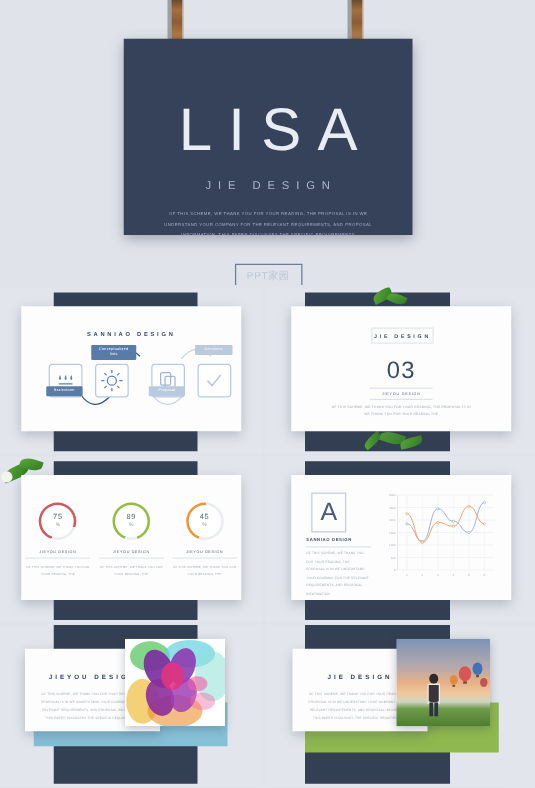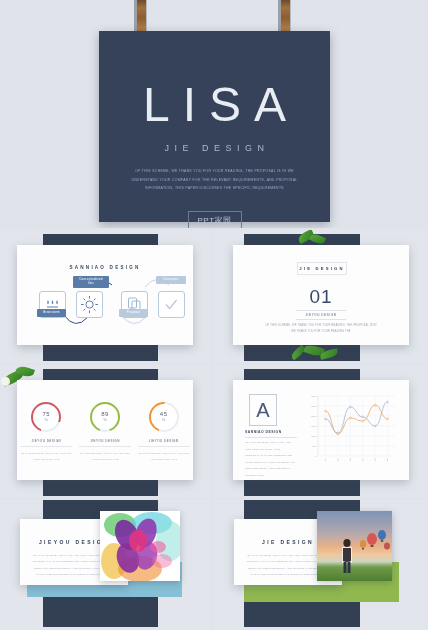--- a/index.html
+++ b/index.html
@@ -14,21 +14,21 @@
   .cell{position:absolute;background:#e2e6ec;overflow:hidden;}
 
   
   #hero{left:0;top:0;width:428px;height:228px;background:#e0e4ea;}
   .strap{position:absolute;top:0;width:9px;height:40px;
     background:linear-gradient(180deg,#6b4a2c,#a2703f 20%,#8c5c33 45%,#b07c46 70%,#7a5230);
     box-shadow:1px 0 0 rgba(0,0,0,.18);}
   .strap.s1{left:137px;}
   .strap.s2{left:281px;}
   .strap::before{content:"";position:absolute;left:-3px;top:0;width:3px;height:40px;background:#9aa0a8;}
-  .hero-card{position:absolute;left:99px;top:31px;width:231px;height:191px;background:#36415a;
+  .hero-card{position:absolute;left:99px;top:31px;width:231px;height:157px;background:#36415a;
     box-shadow:0 3px 10px rgba(40,50,70,.35);}
   .hero-title{position:absolute;left:0;right:0;top:50px;text-align:center;
     font-size:48px;letter-spacing:13px;color:#e8edf4;font-weight:300;line-height:1;
     text-indent:13px;}
   .hero-sub{position:absolute;left:0;right:0;top:112px;text-align:center;
     font-size:9px;letter-spacing:5.5px;color:#aeb9cc;text-indent:5px;}
   .hero-body{position:absolute;left:30px;right:30px;top:136px;text-align:center;
     font-size:3.4px;line-height:2.5;letter-spacing:.35px;color:#9fadc4;}
   .hero-logo{position:absolute;left:50%;top:180px;transform:translateX(-50%);
     border:1px solid #6d7c96;padding:3px 9px;font-size:8px;color:#b9c5d8;letter-spacing:.5px;}
@@ -184,21 +184,21 @@
     <div class="leaf" style="left:86px;top:2px;width:16px;height:9px;transform:rotate(-25deg)"></div>
     <div class="leaf" style="left:98px;top:5px;width:15px;height:8px;transform:rotate(25deg)"></div>
     <div class="leaf" style="left:92px;top:116px;width:20px;height:9px;transform:rotate(18deg)"></div>
     <div class="leaf" style="left:108px;top:120px;width:18px;height:8px;transform:rotate(-12deg)"></div>
     <div class="leaf" style="left:78px;top:119px;width:16px;height:7px;transform:rotate(-40deg)"></div>
 
     <div class="slide">
       <div class="slide-title" style="border:1px solid #e2e6ec;width:48px;margin:0 auto;padding:3px 0;left:64px;right:auto;">JIE DESIGN</div>
       <div class="numwrap">
         <div class="numcol">
-          <div class="bignum">01</div>
+          <div class="bignum">03</div>
           <div class="numlbl">JIEYOU DESIGN</div>
         </div>
       </div>
       <div class="foot-copy">OF THIS SCHEME, WE THANK YOU FOR YOUR READING, THE PROPOSAL IS IN WE THANK YOU FOR YOUR READING THE</div>
     </div>
   </div>
 
   <div class="cell" id="r3c1">
     <div class="navy"></div>
     <div class="leaf" style="left:2px;top:8px;width:22px;height:10px;transform:rotate(-22deg)"></div>

